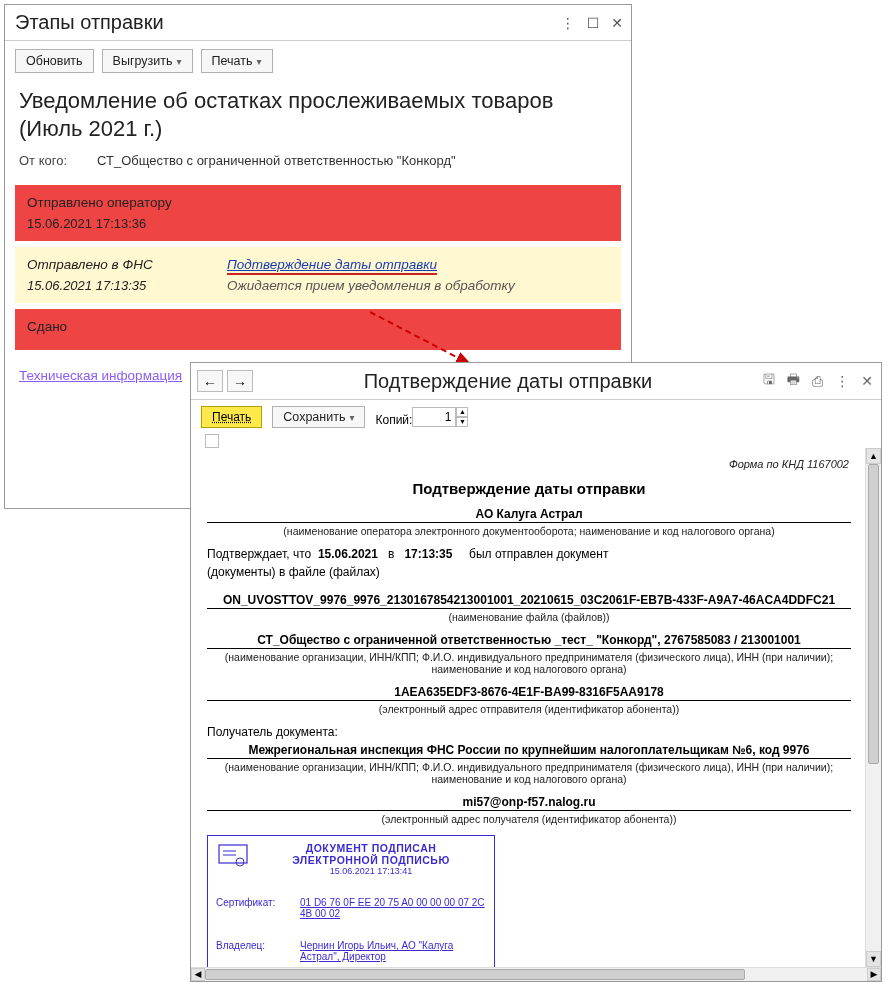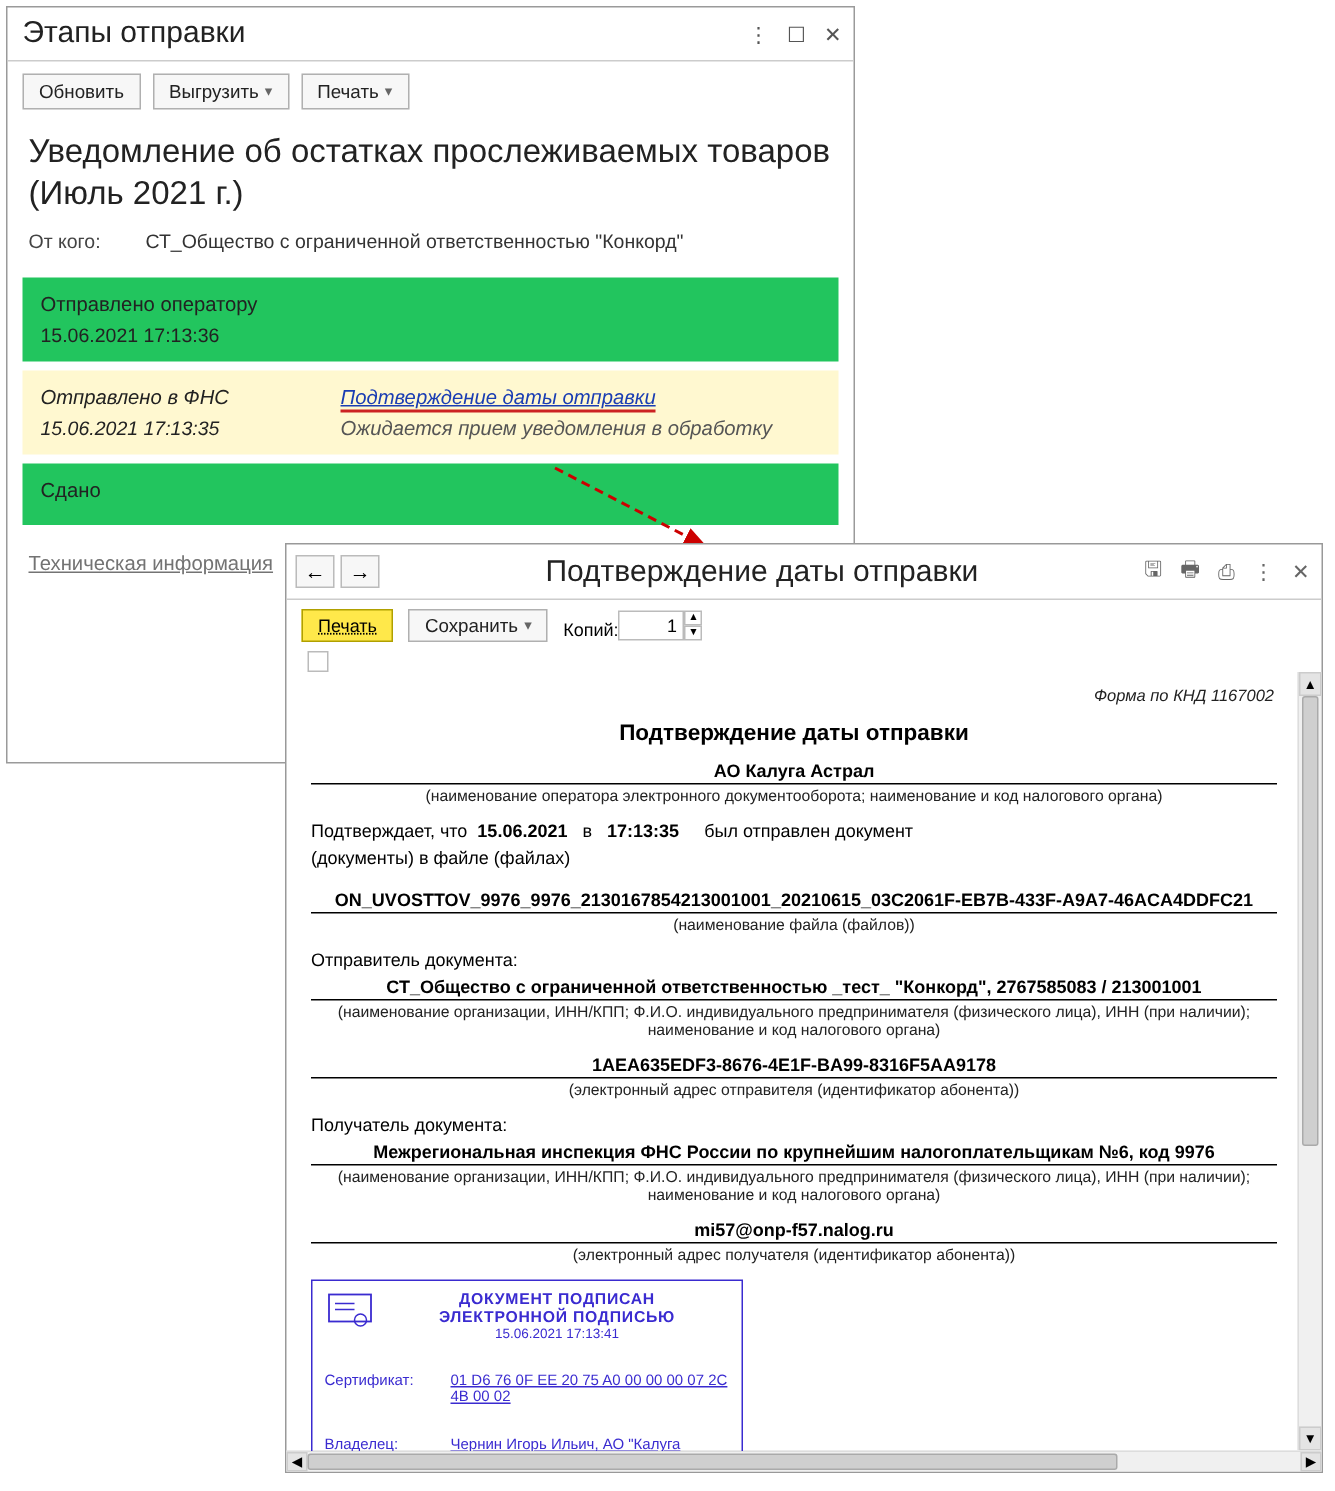--- a/index.html
+++ b/index.html
@@ -1,51 +1,51 @@
 <!DOCTYPE html>
 <html><head>
 <meta charset="utf-8">
 <style>
   * { box-sizing: border-box; font-family: Arial, sans-serif; }
   body { margin: 0; background: #fff; width: 890px; height: 994px; position: relative; }
 
   
   .win1 {
-    position: absolute; left: 4px; top: 4px; width: 566px; height: 505px;
+    position: absolute; left: 4px; top: 4px; width: 628px; height: 505px;
     border: 1px solid #9a9a9a; background: #fff;
   }
   .win1-header {
     display: flex; align-items: center; padding: 6px 8px 6px 10px;
     border-bottom: 1px solid #ccc;
   }
   .win1-title { font-size: 20px; color: #222; flex: 1; }
   .win1-ctrl { display: flex; gap: 12px; }
   .win1-ctrl span { font-size: 14px; color: #555; cursor: pointer; }
   .toolbar { display: flex; gap: 8px; padding: 8px 10px; }
   .btn {
     border: 1px solid #b0b0b0; background: #f7f7f7; height: 24px;
     padding: 0 10px; font-size: 12.5px; color: #222; display: inline-flex;
     align-items: center; gap: 4px; cursor: pointer; text-align: right;
   }
   .btn .caret { font-size: 10px; color: #666; }
   .doc-title { font-size: 22px; color: #222; padding: 6px 14px 2px; line-height: 1.25; }
   .meta { padding: 6px 14px 8px; font-size: 13px; color: #333; }
   .meta-row { display: flex; padding: 3px 0; }
   .meta-row .lbl { width: 78px; color: #444; }
-  .stage { margin: 6px 10px; padding: 10px 12px; background: #22c55e; font-size: 13.5px; color: #222; }
+  .stage { margin: 6px 10px; padding: 10px 12px; background: #ef4444; font-size: 13.5px; color: #222; }
   .stage .st-name { margin-bottom: 6px; }
   .stage .st-time { font-size: 13px; color: #222; }
   .stage.highlight { background: #fff8d0; display: flex; font-style: italic; }
   .stage.highlight .left { width: 200px; }
   .stage.highlight .right { flex: 1; }
   .link-underlined {
     color: #1a3db3; text-decoration: underline; border-bottom: 2px solid #c22;
     padding-bottom: 1px;
   }
-  .tech-link { color: #737373; text-decoration: underline; font-size: 13.5px; padding: 12px 14px; display: inline-block; }
+  .tech-link { color: #8b5cf6; text-decoration: underline; font-size: 13.5px; padding: 12px 14px; display: inline-block; }
 
   
   .arrow {
     position: absolute; left: 370px; top: 312px; width: 110px; height: 60px;
     pointer-events: none;
   }
   .arrow svg { overflow: visible; }
 
   
   .win2 {
@@ -227,21 +227,20 @@
         <div class="caption">(наименование оператора электронного документооборота; наименование и код налогового органа)</div>
 
         <div class="p">
           <span>Подтверждает, что</span>&nbsp;&nbsp;<b>15.06.2021</b>&nbsp;&nbsp;&nbsp;<span>в</span>&nbsp;&nbsp;&nbsp;<b>17:13:35</b>&nbsp;&nbsp;&nbsp;&nbsp;&nbsp;<span>был отправлен документ</span>
         </div>
         <div class="p">(документы) в файле (файлах)</div>
         <div class="sect-divider"></div>
         <div class="ul-line" style="word-break:break-all;">ON_UVOSTTOV_9976_9976_2130167854213001001_20210615_03C2061F-EB7B-433F-A9A7-46ACA4DDFC21</div>
         <div class="caption">(наименование файла (файлов))</div>
 
-        <div class="p">Отправитель документа:</div>
         <div class="ul-line">СТ_Общество с ограниченной ответственностью _тест_ "Конкорд", 2767585083 / 213001001</div>
         <div class="caption">(наименование организации, ИНН/КПП; Ф.И.О. индивидуального предпринимателя (физического лица), ИНН (при наличии); наименование и код налогового органа)</div>
 
         <div class="ul-line">1AEA635EDF3-8676-4E1F-BA99-8316F5AA9178</div>
         <div class="caption">(электронный адрес отправителя (идентификатор абонента))</div>
 
         <div class="p">Получатель документа:</div>
         <div class="ul-line">Межрегиональная инспекция ФНС России по крупнейшим налогоплательщикам №6, код 9976</div>
         <div class="caption">(наименование организации, ИНН/КПП; Ф.И.О. индивидуального предпринимателя (физического лица), ИНН (при наличии); наименование и код налогового органа)</div>
 

